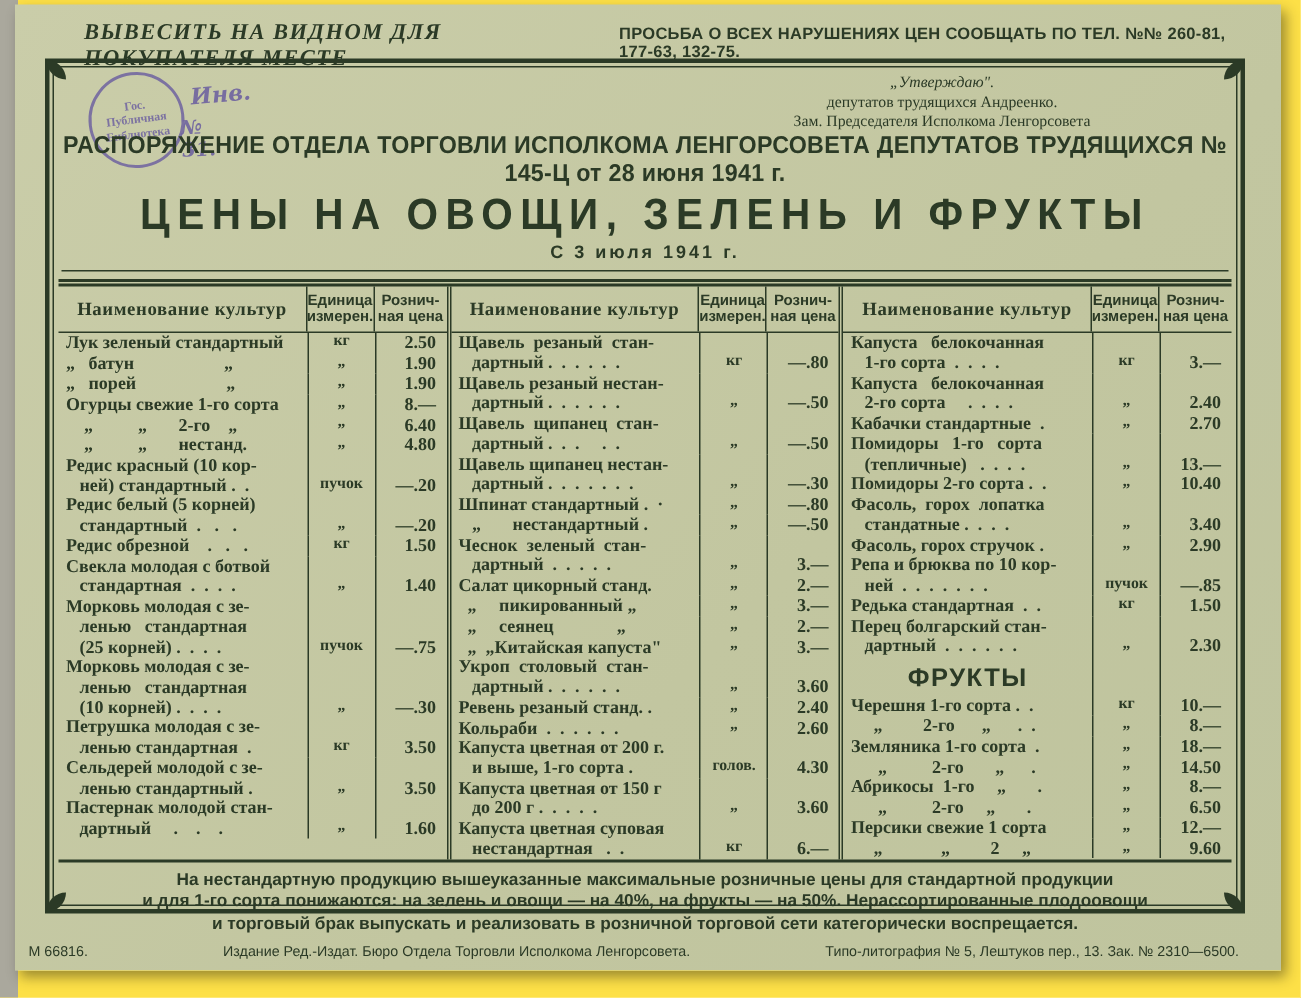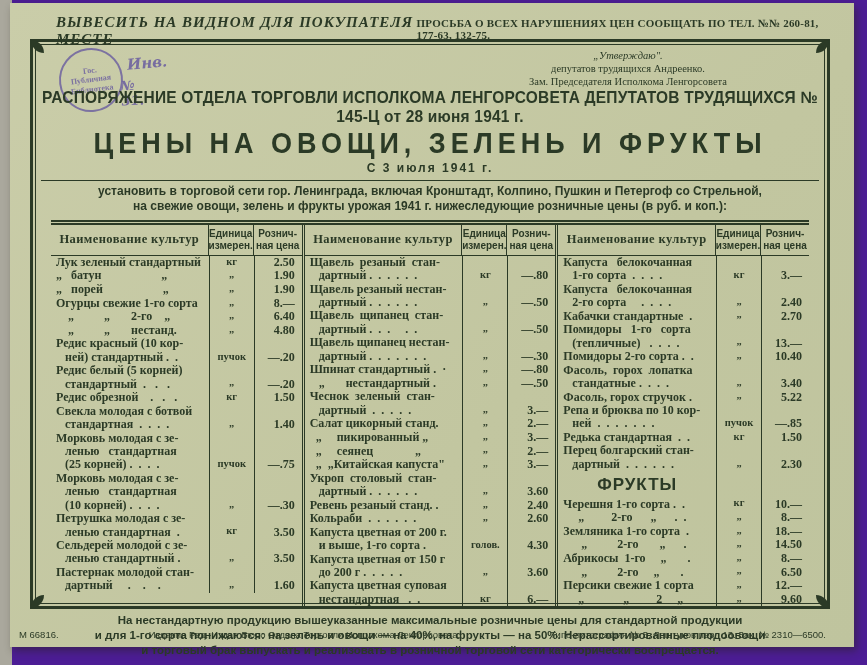--- a/index.html
+++ b/index.html
@@ -1,25 +1,25 @@
 <!DOCTYPE html>
 <html style="--ink: #2b3a26; --stamp: #6f63a0;"><head>
 <meta charset="utf-8">
 <style>
   html,body{margin:0;padding:0;width:867px;height:665px;overflow:hidden;
     font-family:"Liberation Serif","DejaVu Serif",serif;}
-  .scan{position:absolute;inset:0;background:#4c1d95;}
+  .scan{position:absolute;inset:0;background:#fde047;}
   .scan::before{content:"";position:absolute;left:0;top:0;bottom:0;width:12px;background:#aaa89d;}
   .paper{position:absolute;left:10px;top:3px;right:13px;bottom:18px;
     background:linear-gradient(135deg,#cacda9,#c2c6a0 60%,#bfc49e);
     box-shadow:3px 4px 8px rgba(40,35,20,.45);}
   .topstrip{display:flex;justify-content:space-between;align-items:baseline;
     padding:11px 26px 0 46px;color:var(--ink,#2b3a26);}
   .notice-left{font-style:italic;font-weight:bold;font-size:15px;letter-spacing:1px;}
-  .notice-right{font-family:Liberation Serif, serif;font-weight:bold;font-size:11px;letter-spacing:.2px;}
+  .notice-right{font-family:Liberation Sans, sans-serif;font-weight:bold;font-size:11px;letter-spacing:.2px;}
   .frame{position:absolute;left:20px;right:24px;top:36px;bottom:38px;border:3px solid var(--ink,#2b3a26);}
   .frame::before{content:"";position:absolute;inset:2px;border:1px solid var(--ink,#2b3a26);pointer-events:none;}
   .corn{position:absolute;width:13px;height:13px;background:var(--ink,#2b3a26);}
   .c-tl{left:-2px;top:-2px;border-radius:0 100% 0 100%;}
   .c-tr{right:-2px;top:-2px;border-radius:100% 0 100% 0;}
   .c-bl{left:-2px;bottom:-2px;border-radius:100% 0 100% 0;}
   .c-br{right:-2px;bottom:-2px;border-radius:0 100% 0 100%;}
   .stamp{position:absolute;left:26px;top:6px;color:var(--stamp,#6f63a0);}
   .stamp-circle{width:60px;height:60px;border:2px solid var(--stamp,#6f63a0);border-radius:50%;
     display:flex;flex-direction:column;align-items:center;justify-content:center;
@@ -34,21 +34,21 @@
   .content{position:relative;padding:47px 6px 0;color:var(--ink,#2b3a26);}
   .order{font-family:"Liberation Sans",sans-serif;font-weight:bold;font-size:15.5px;
     text-align:center;letter-spacing:.2px;transform:scaleY(1.05);}
   .title{font-family:"Liberation Sans",sans-serif;font-weight:bold;font-size:27px;
     text-align:center;letter-spacing:5px;margin-top:3px;transform:scaleY(1.08);}
   .subtitle{font-family:"Liberation Sans",sans-serif;font-weight:bold;font-size:12px;
     text-align:center;letter-spacing:2px;margin-top:2px;}
   .rule{border-top:1px solid var(--ink,#2b3a26);margin:5px 2px 3px;}
   .intro{font-family:"Liberation Sans",sans-serif;font-weight:bold;font-size:12px;
     line-height:1.28;text-align:center;white-space:pre-line;}
-  .pricetable{display:flex;margin:5px 12px 0;border-top:5px double var(--ink,#2b3a26);
+  .pricetable{display:flex;margin:5px 0 0;border-top:5px double var(--ink,#2b3a26);
     border-bottom:2px solid var(--ink,#2b3a26);}
   .tgroup{flex:1;display:flex;flex-direction:column;min-width:0;}
   .tgroup + .tgroup{border-left:3px double var(--ink,#2b3a26);}
   .thead{display:flex;height:30px;border-bottom:1px solid var(--ink,#2b3a26);align-items:center;}
   .th-name{flex:1;text-align:center;font-weight:bold;font-size:12.5px;letter-spacing:.4px;}
   .th-unit,.th-price{font-family:"Liberation Sans",sans-serif;font-weight:bold;font-size:10px;
     line-height:1.15;text-align:center;white-space:pre-line;align-self:stretch;
     display:flex;align-items:center;justify-content:center;}
   .th-unit{width:44px;border-left:1px solid var(--ink,#2b3a26);}
   .th-price{width:48px;border-left:1px solid var(--ink,#2b3a26);}
@@ -102,22 +102,20 @@
         <div class="a1">„Утверждаю".</div>
         <div>депутатов трудящихся Андреенко.</div>
         <div>Зам. Председателя Исполкома Ленгорсовета</div>
       </div>
 
       <div class="content">
         <div class="order">РАСПОРЯЖЕНИЕ ОТДЕЛА ТОРГОВЛИ ИСПОЛКОМА ЛЕНГОРСОВЕТА ДЕПУТАТОВ ТРУДЯЩИХСЯ № 145-Ц от 28 июня 1941 г.</div>
         <div class="title">ЦЕНЫ НА ОВОЩИ, ЗЕЛЕНЬ И ФРУКТЫ</div>
         <div class="subtitle">С 3 июля 1941 г.</div>
         <div class="rule"></div>
-        <div class="intro">установить в торговой сети гор. Ленинграда, включая Кронштадт, Колпино, Пушкин и Петергоф со Стрельной,
-на свежие овощи, зелень и фрукты урожая 1941 г. нижеследующие розничные цены (в руб. и коп.):</div>
 
         <div class="pricetable">
           <div class="tgroup">
             <div class="thead">
               <div class="th-name">Наименование культур</div>
               <div class="th-unit">Единица
 измерен.</div>
               <div class="th-price">Рознич-
 ная цена</div>
             </div>
@@ -353,21 +351,21 @@
                 </div>
                 <div class="trow">
                   <div class="tname">Фасоль,  горох  лопатка
    стандатные .  .  .  .</div>
                   <div class="tunit">„</div>
                   <div class="tprice">3.40</div>
                 </div>
                 <div class="trow">
                   <div class="tname">Фасоль, горох стручок .</div>
                   <div class="tunit">„</div>
-                  <div class="tprice">5.22</div>
+                  <div class="tprice">2.90</div>
                 </div>
                 <div class="trow">
                   <div class="tname">Репа и брюква по 10 кор-
    ней  .  .  .  .  .  .  .</div>
                   <div class="tunit">пучок</div>
                   <div class="tprice">—.85</div>
                 </div>
                 <div class="trow">
                   <div class="tname">Редька стандартная  .  .</div>
                   <div class="tunit">кг</div>

